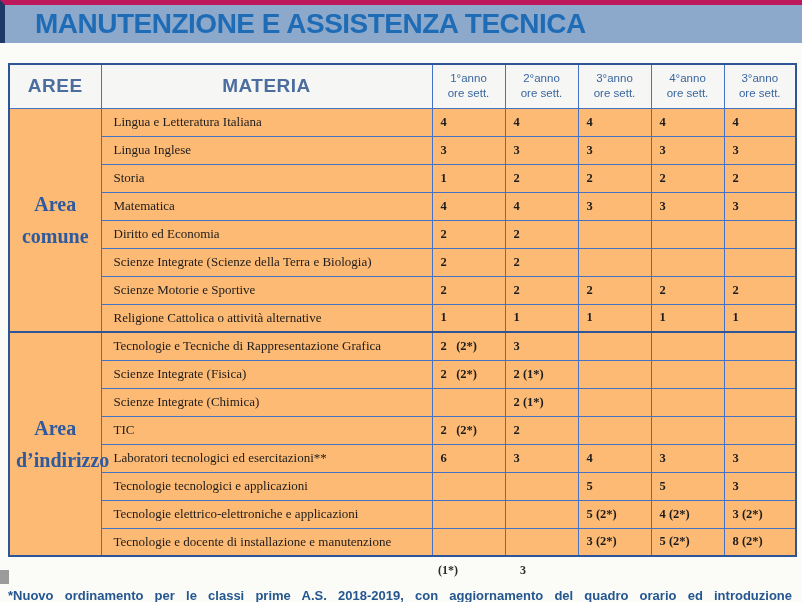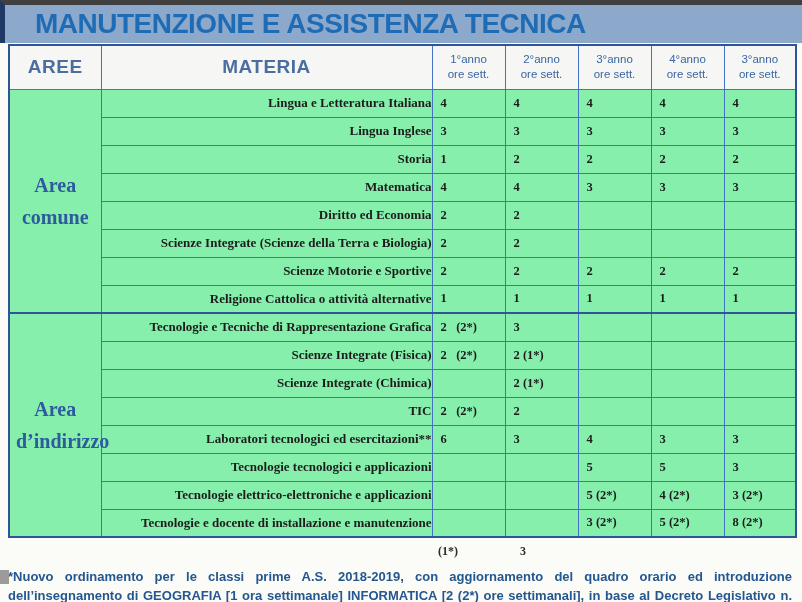--- a/index.html
+++ b/index.html
@@ -8,43 +8,43 @@
     background: #fbfbf8;
     font-family: "Liberation Serif", serif;
     overflow: hidden;
     position: relative;
   }
 
   
   .title-bar {
     height: 43px;
     background: #8ca8cb;
-    border-top: 5px solid #404040;
+    border-top: 5px solid #be185d;
     border-left: 5px solid #1f3864;
     display: flex;
     align-items: center;
   }
   .title-bar .title {
     font-family: "Liberation Sans", sans-serif;
     font-weight: bold;
     font-size: 28px;
     letter-spacing: -0.5px;
     color: #1f6cb6;
     padding-left: 30px;
     white-space: nowrap;
   }
 
   
   table.curriculum {
-    margin: 1px 0 0 8px;
+    margin: 20px 0 0 8px;
     width: 787px;
     border-collapse: collapse;
     table-layout: fixed;
     border: 2px solid #2e5597;
-    background: #86efac;
+    background: #fdba74;
   }
   table.curriculum th, table.curriculum td {
     border: 1.5px solid #4472c4;
   }
   thead tr { height: 44px; }
   tbody tr { height: 28px; }
 
   th.big-th {
     font-family: "Liberation Sans", sans-serif;
     font-weight: bold;
@@ -71,26 +71,26 @@
     font-weight: bold;
     font-size: 20px;
     line-height: 1.6;
     color: #2e5a9e;
     text-align: center;
     vertical-align: middle;
     padding: 0 6px;
   }
   td.materia-cell {
     font-family: "Liberation Serif", serif;
-    font-weight: bold;
+    font-weight: normal;
     font-size: 13px;
     color: #1c1c1c;
-    text-align: right;
-    vertical-align: middle;
-    padding-left: 24px;
+    text-align: left;
+    vertical-align: middle;
+    padding-left: 12px;
   }
   td.value-cell {
     font-family: "Liberation Serif", serif;
     font-weight: bold;
     font-size: 12.5px;
     color: #1c1c1c;
     text-align: left;
     vertical-align: middle;
     padding-left: 8px;
     white-space: pre;

